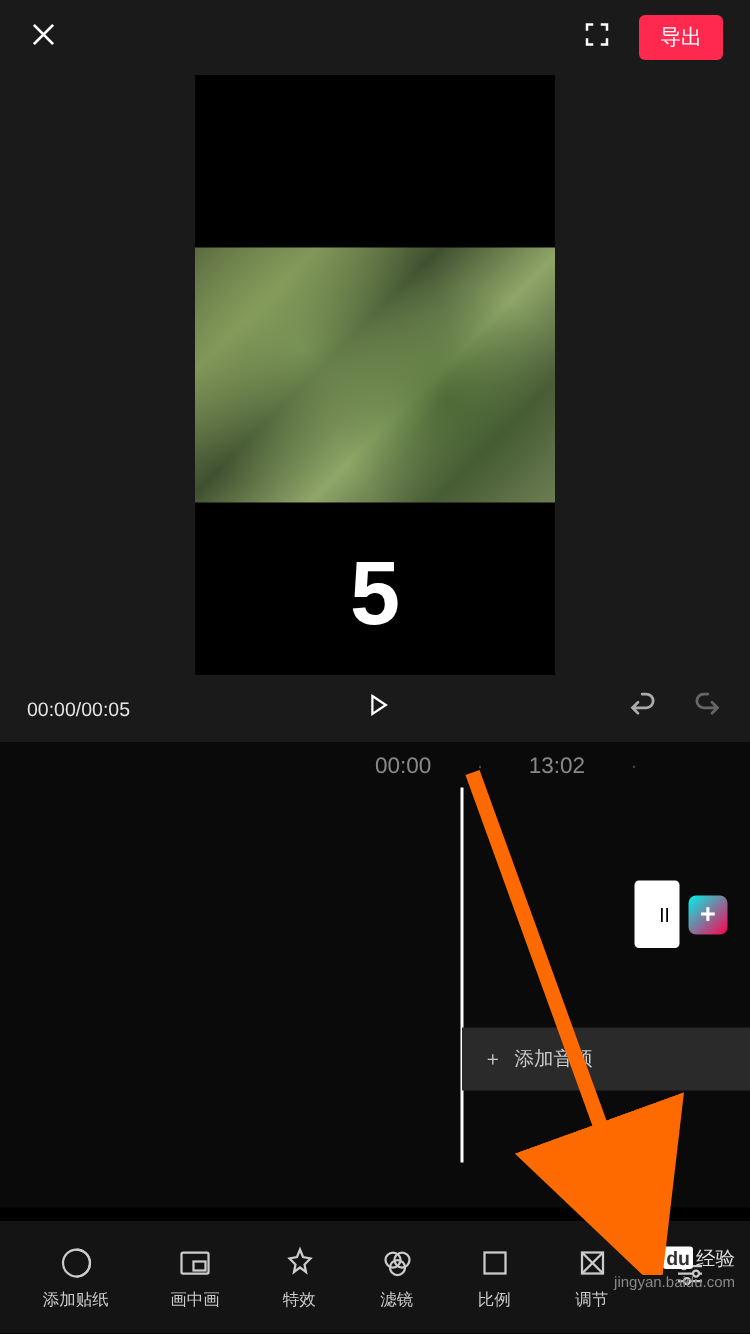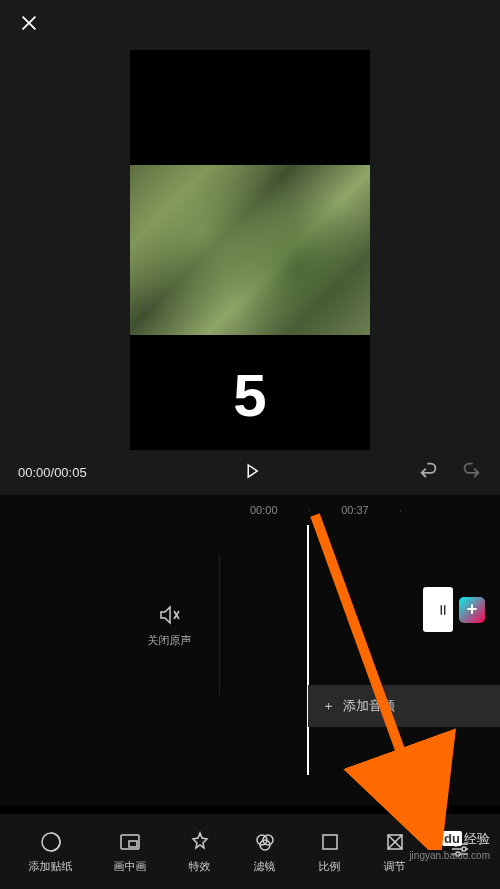--- a/index.html
+++ b/index.html
@@ -84,21 +84,21 @@
       background: #0a0a0a;
       position: relative;
       height: 310px;
     }
     .timemarks {
       height: 30px;
       display: flex;
       align-items: center;
       padding-left: 250px;
       gap: 30px;
-      font-size: 11px;
+      font-size: 15px;
       color: #888;
     }
     .timemarks span:nth-child(even) { color: #444; }
     .track-area {
       display: flex;
       height: 140px;
       margin-top: 30px;
     }
     .mute-col {
       width: 100px;
@@ -210,20 +210,28 @@
     }
   </style>
 </head>
 <body>
 
 <div class="header">
   <div class="close-btn">
     <svg viewBox="0 0 24 24" stroke="#fff" stroke-width="2" fill="none">
         <path d="M5 5 L19 19 M19 5 L5 19"></path>
       </svg>
+  </div>
+  <div class="header-right">
+    <div class="fullscreen-btn">
+      <svg viewBox="0 0 24 24" stroke="#fff" stroke-width="2" fill="none">
+          <path d="M4 9V4h5 M15 4h5v5 M20 15v5h-5 M9 20H4v-5"></path>
+        </svg>
+    </div>
+    <div class="export-btn">导出</div>
   </div>
 </div>
 
 <div class="preview">
   <div class="preview-frame">
     <div class="preview-image"></div>
     <div class="countdown">5</div>
   </div>
 </div>
 
@@ -245,30 +253,22 @@
           <path d="M20 14 h-10 a5 5 0 0 1 0-10 h3 M16 10 L20 14 L16 18" stroke-linecap="round"></path>
         </svg>
     </div>
   </div>
 </div>
 
 <div class="timeline">
   <div class="timemarks">
     <span>00:00</span>
     <span>·</span>
-    <span>00:37</span>
+    <span>13:02</span>
     <span>·</span>
-  </div>
-  <div class="track-area">
-    <div class="mute-col">
-      <svg viewBox="0 0 24 24" stroke="#ccc" stroke-width="1.5" fill="none">
-          <path d="M3 9v6h4l5 5V4L7 9H3z M16 8l5 8 M21 8l-5 8"></path>
-        </svg>
-      <span class="mute-label">关闭原声</span>
-    </div>
   </div>
   <div class="playhead"></div>
   <div class="clip-box">
     <div class="clip-white">
       <svg viewBox="0 0 24 24" fill="#000">
           <path d="M8 4h2v16H8z M14 4h2v16h-2z"></path>
         </svg>
     </div>
     <div class="add-btn">+</div>
   </div>

